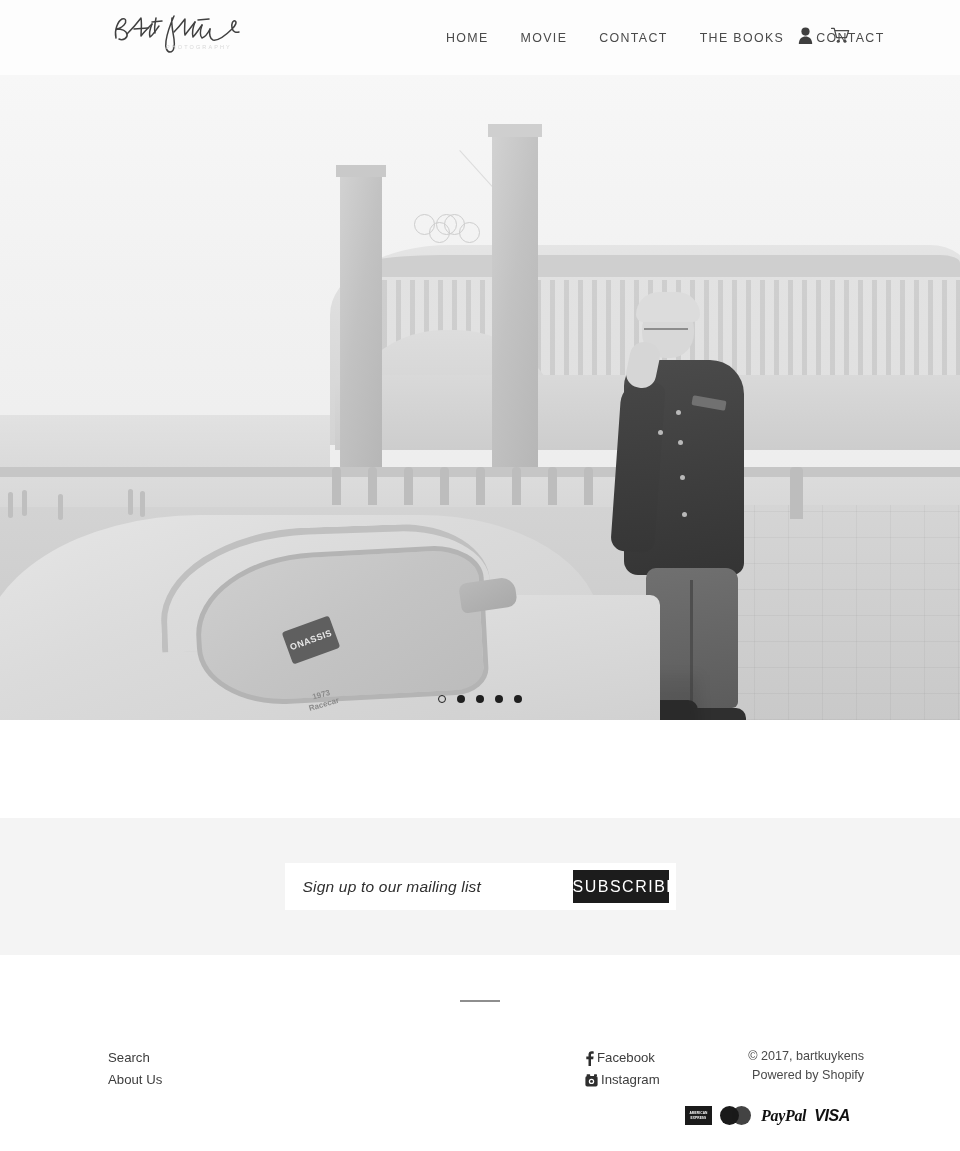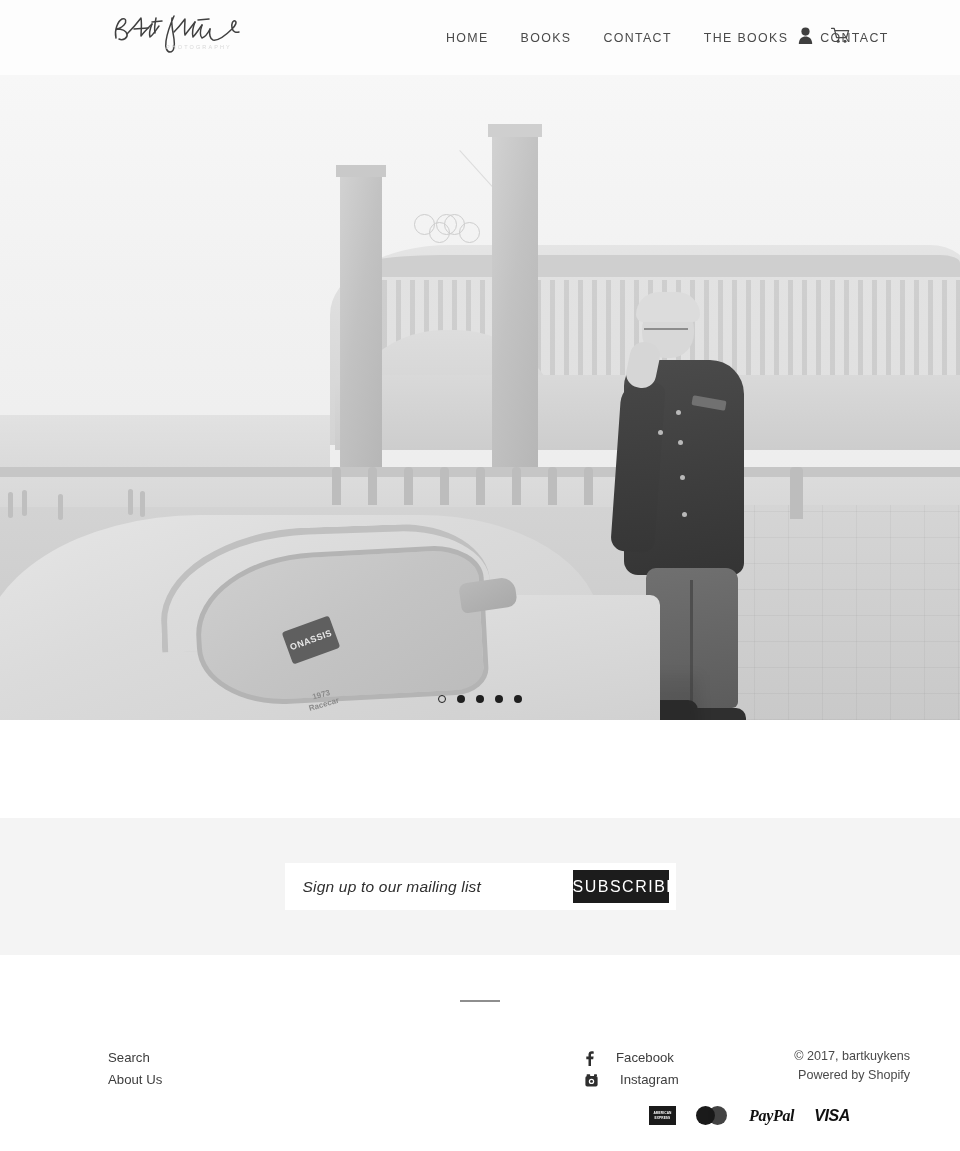--- a/index.html
+++ b/index.html
@@ -336,48 +336,48 @@
   .footer-cols {
     position: absolute;
     left: 0;
     top: 92px;
     width: 960px;
     display: flex;
   }
   .fcol { }
   .fcol.left { width: 330px; padding-left: 108px; }
   .fcol.mid { width: 300px; padding-left: 255px; }
-  .fcol.right { width: 330px; text-align: right; padding-right: 50px; }
+  .fcol.right { width: 330px; text-align: right; padding-right: 96px; }
   .footer-link {
     display: block;
     font-size: 13.2px;
     color: #3c3c3c;
     text-decoration: none;
     line-height: 22px;
     margin-bottom: 0;
   }
   .social-row {
     display: flex;
     align-items: center;
-    gap: 22px;
+    gap: 3px;
     line-height: 22px;
     margin-bottom: 0;
     text-decoration: none;
     color: #3c3c3c;
     font-size: 13.2px;
   }
   .social-row .sico { width: 13px; display:inline-block; line-height:0; }
   .copy-line { font-size: 12.6px; color: #4a4a4a; line-height: 19px; }
   .payment-row {
     position: absolute;
     right: 110px;
     top: 150px;
     display: flex;
     align-items: center;
-    gap: 20px;
+    gap: 8px;
   }
   .pay { line-height: 0; display: block; }
   .pay-amex {
     width: 27px; height: 19px; background: #1a1a1a;
     display: flex; flex-direction: column; align-items: center; justify-content: center;
     gap: 1px;
   }
   .pay-amex span {
     display: block; color: #fff; font-size: 3.2px; letter-spacing: .1px;
     font-family: "Liberation Sans", sans-serif; line-height: 4px; font-weight: 700;
@@ -418,21 +418,21 @@
         <path d="M94 17 C92 23 92 28 94 30 C97 29 100 25 102 21"></path>
         <path d="M102 21 C101 26 102 31 105 32 C110 33 118 27 124 21 C128 17 129 14 127 13 C125 12 123 16 124 20 C125 24 128 25 131 24"></path>
         <path d="M90 12 L101 11"></path>
       </g>
     </svg>
     <span class="logo-sub">PHOTOGRAPHY</span>
   </a>
 
   <nav class="main-nav">
     <a class="nav-link" href="#">HOME</a>
-    <a class="nav-link" href="#">BOOKS</a>
+    <a class="nav-link" href="#">MOVIE</a>
     <a class="nav-link" href="#">CONTACT</a>
     <a class="nav-link" href="#">THE BOOKS</a>
     <a class="nav-link" href="#">CONTACT</a>
   </nav>
 
   <div class="nav-icons">
     <a class="icon-btn" href="#">
       <svg width="15" height="17" viewBox="0 0 15 17">
         <circle cx="7.5" cy="4.6" r="4.1" fill="#3f3f3f"></circle>
         <path d="M0.8 17 C0.8 11.6 4 9.4 7.5 9.4 C11 9.4 14.2 11.6 14.2 17 Z" fill="#3f3f3f"></path>

